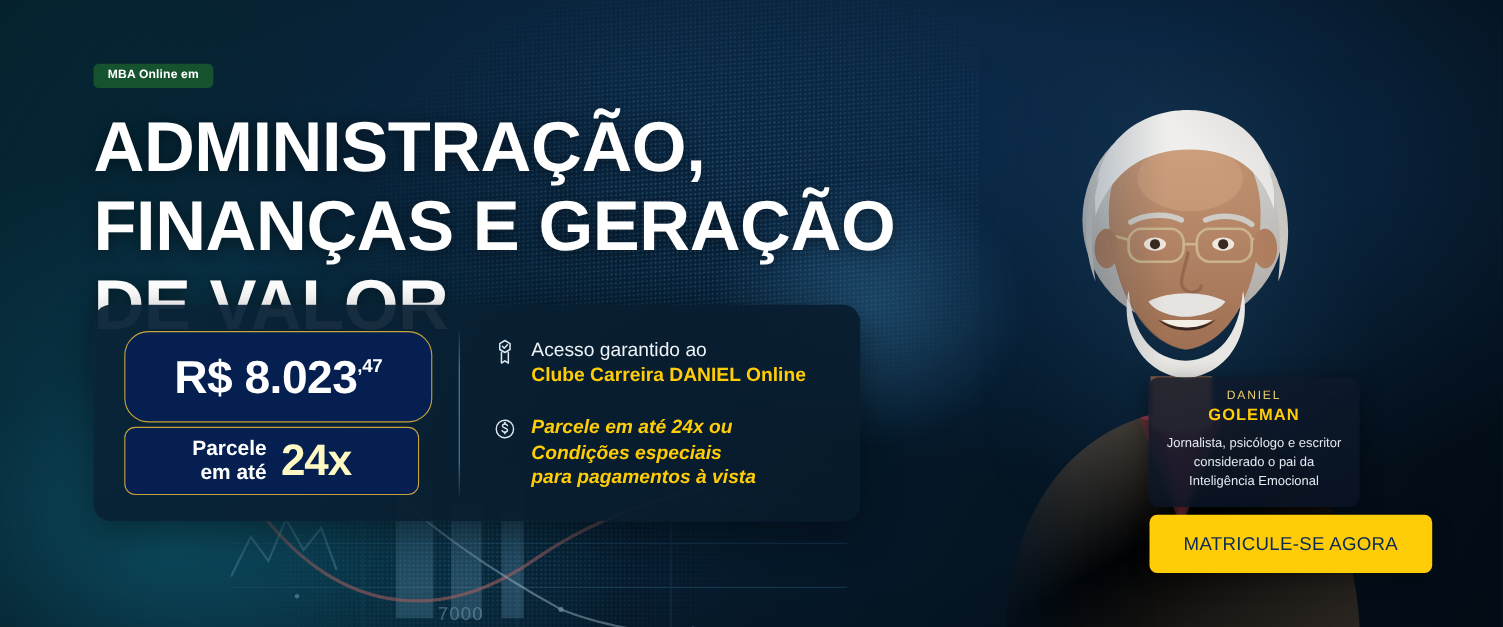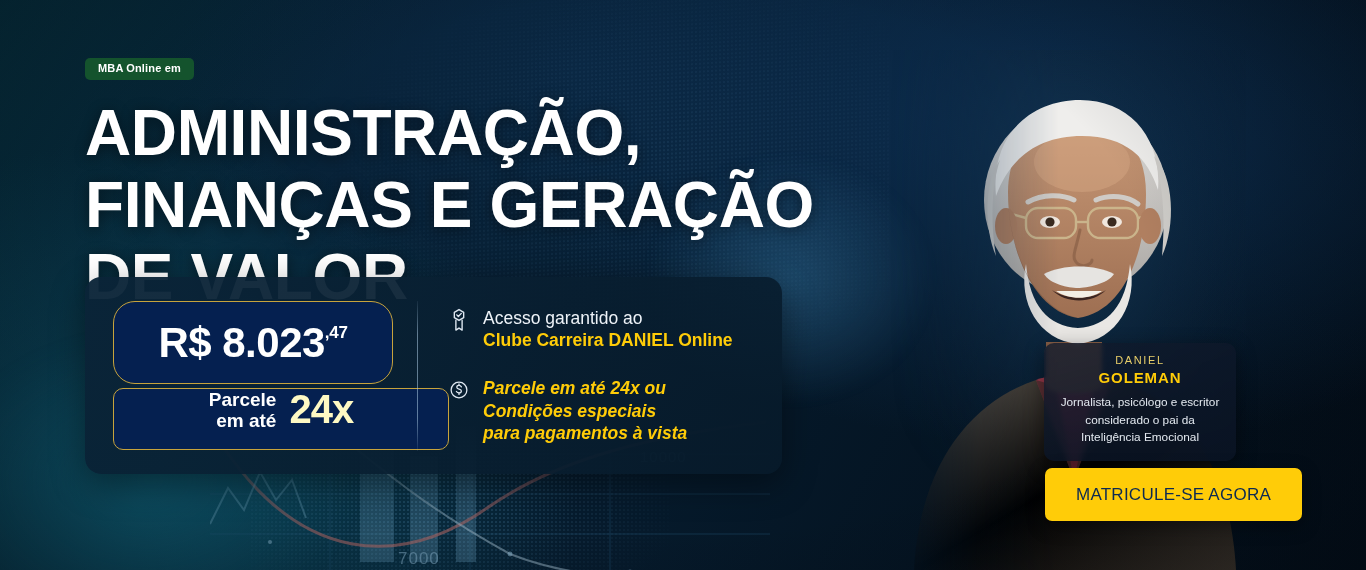--- a/index.html
+++ b/index.html
@@ -130,25 +130,25 @@
     letter-spacing:-.5px;
     display:flex; align-items:flex-start;
   }
   .price-txt .cents{
     font-size:17px; font-weight:700;
     margin-top:2px; letter-spacing:-.3px;
   }
 
   .parcel-box{
     margin-top:4px;
-    width:336px; height:62px;
+    width:268px; height:62px;
     background:#052050;
     border:1px solid #c7a33c;
     border-radius:10px;
-    display:flex; justify-content:center;
+    display:flex; align-items:center; justify-content:center;
     gap:13px;
   }
   .parcel-label{
     color:#ffffff; font-weight:700;
     font-size:19px; line-height:1.12; text-align:right;
   }
   .parcel-label span{ display:block; }
   .parcel-big{
     color:#fef9c3; font-weight:700;
     font-size:40px; line-height:1; letter-spacing:-1px;

